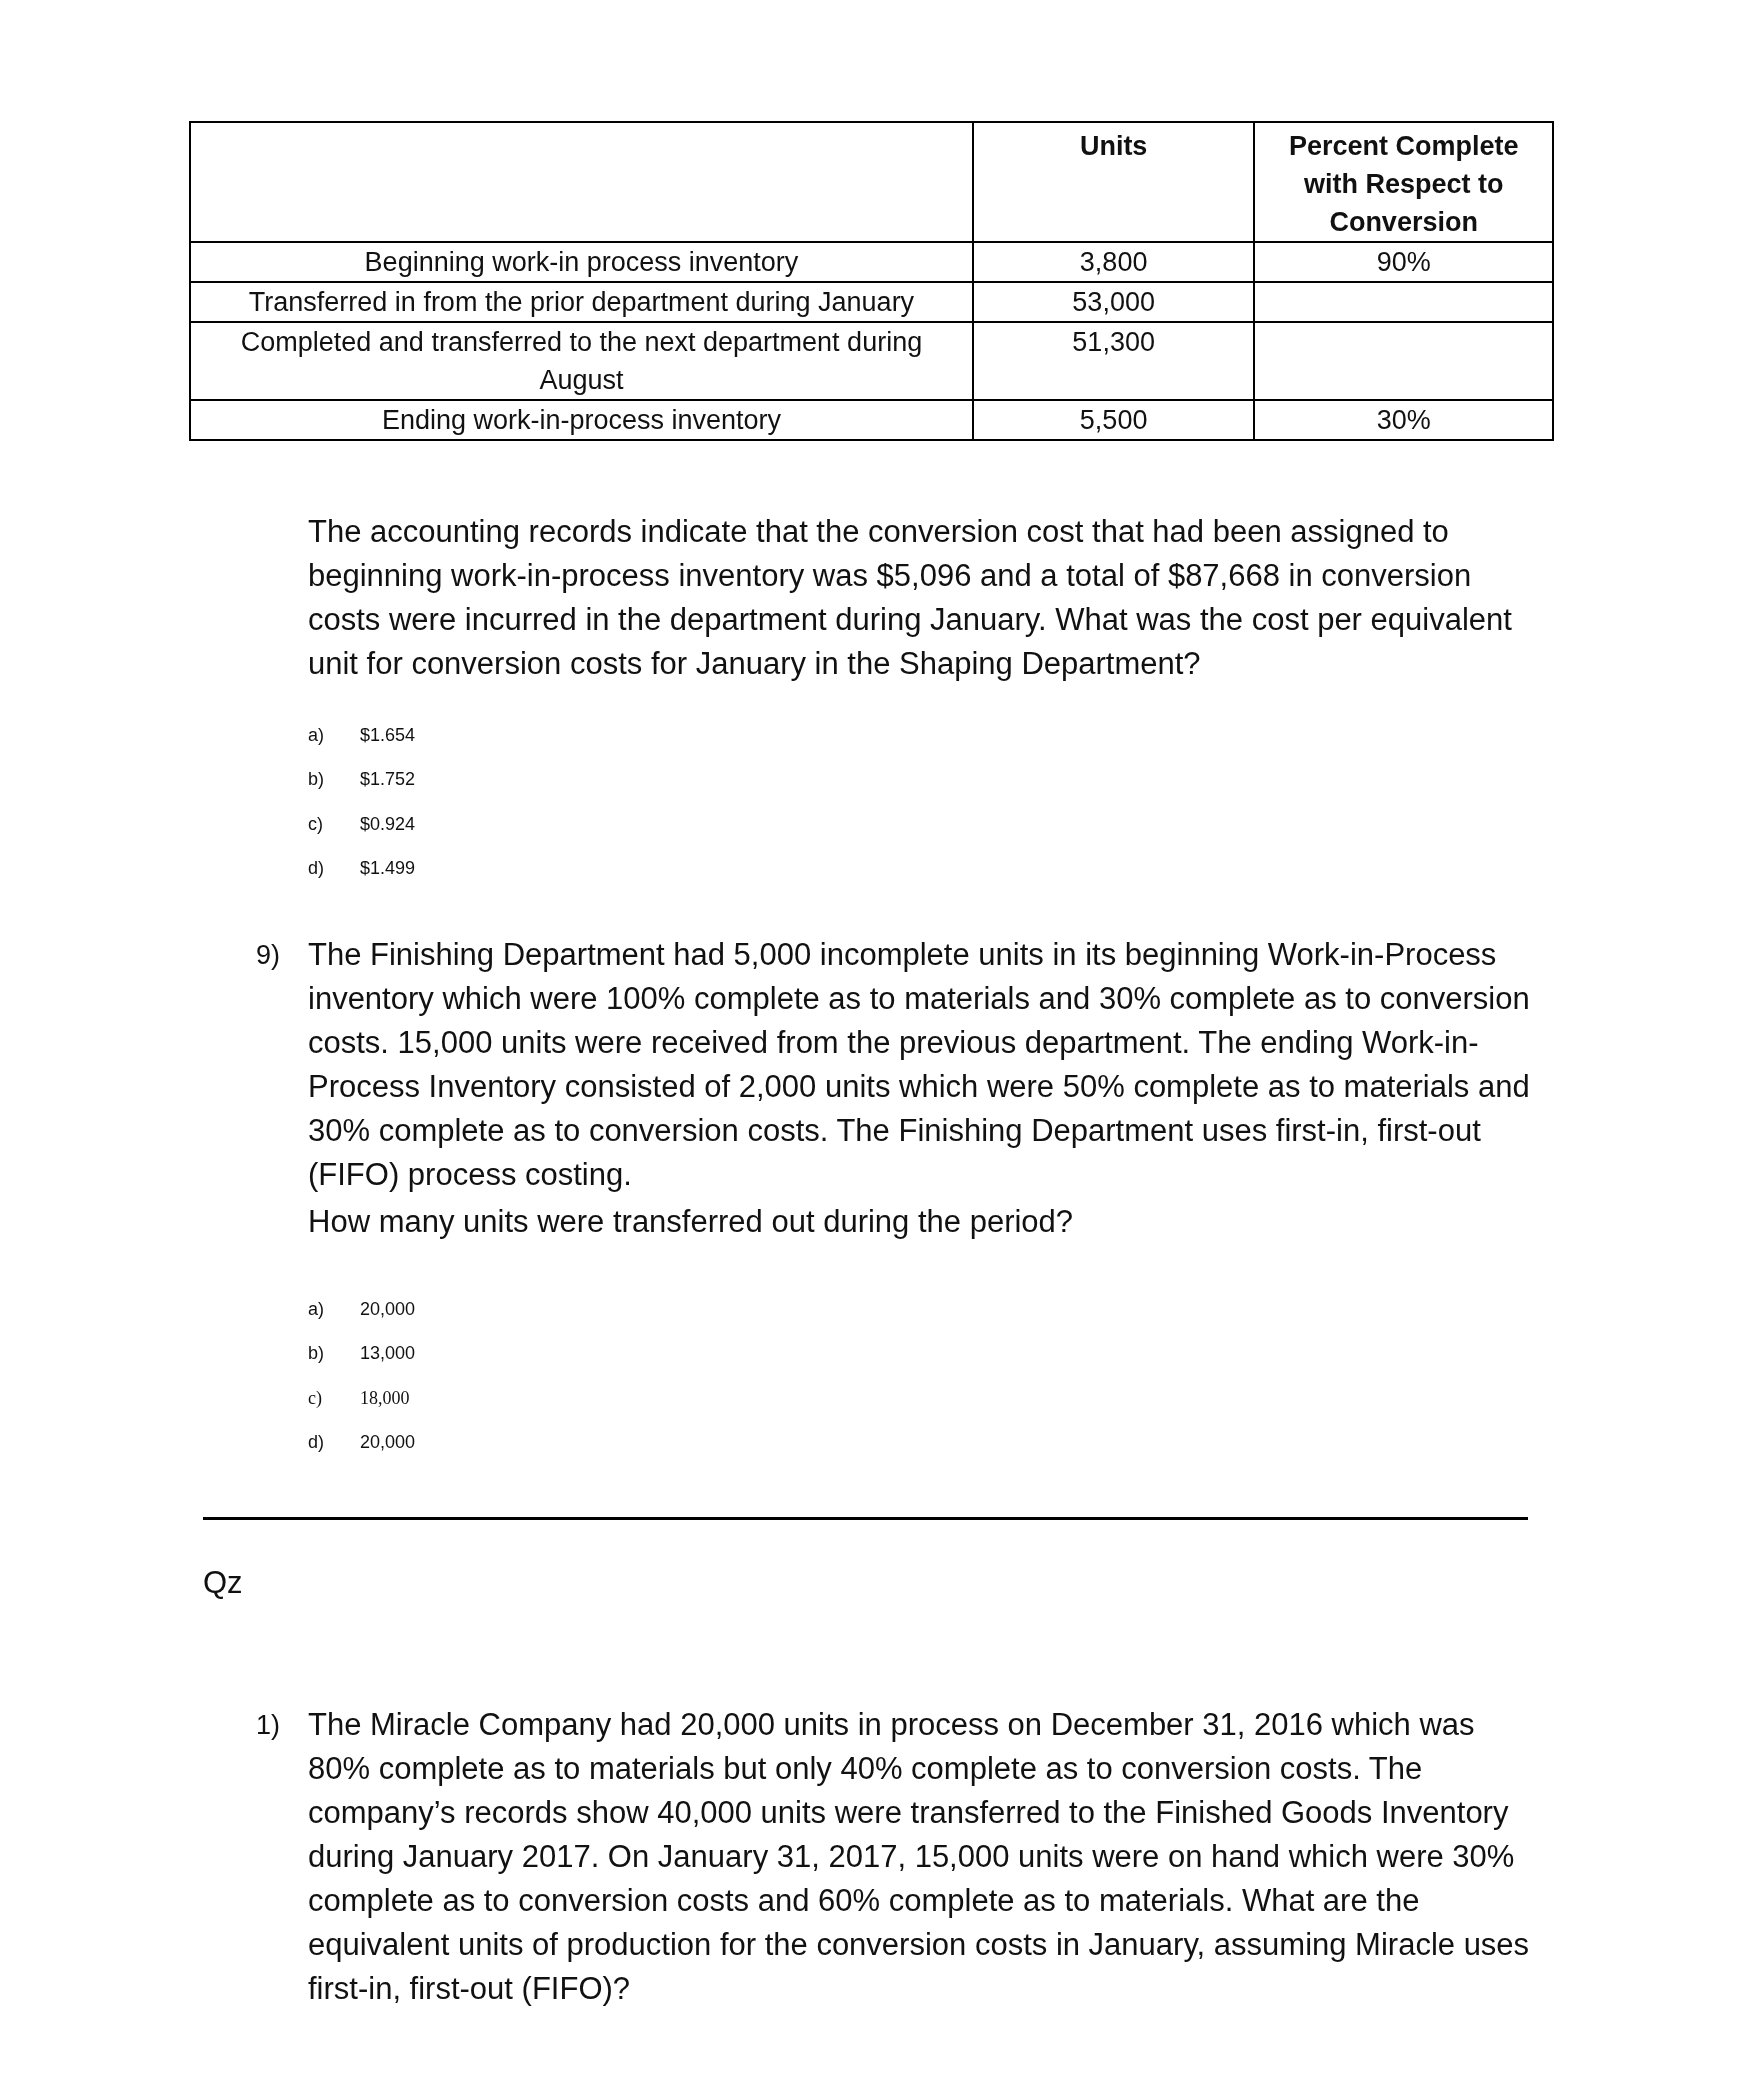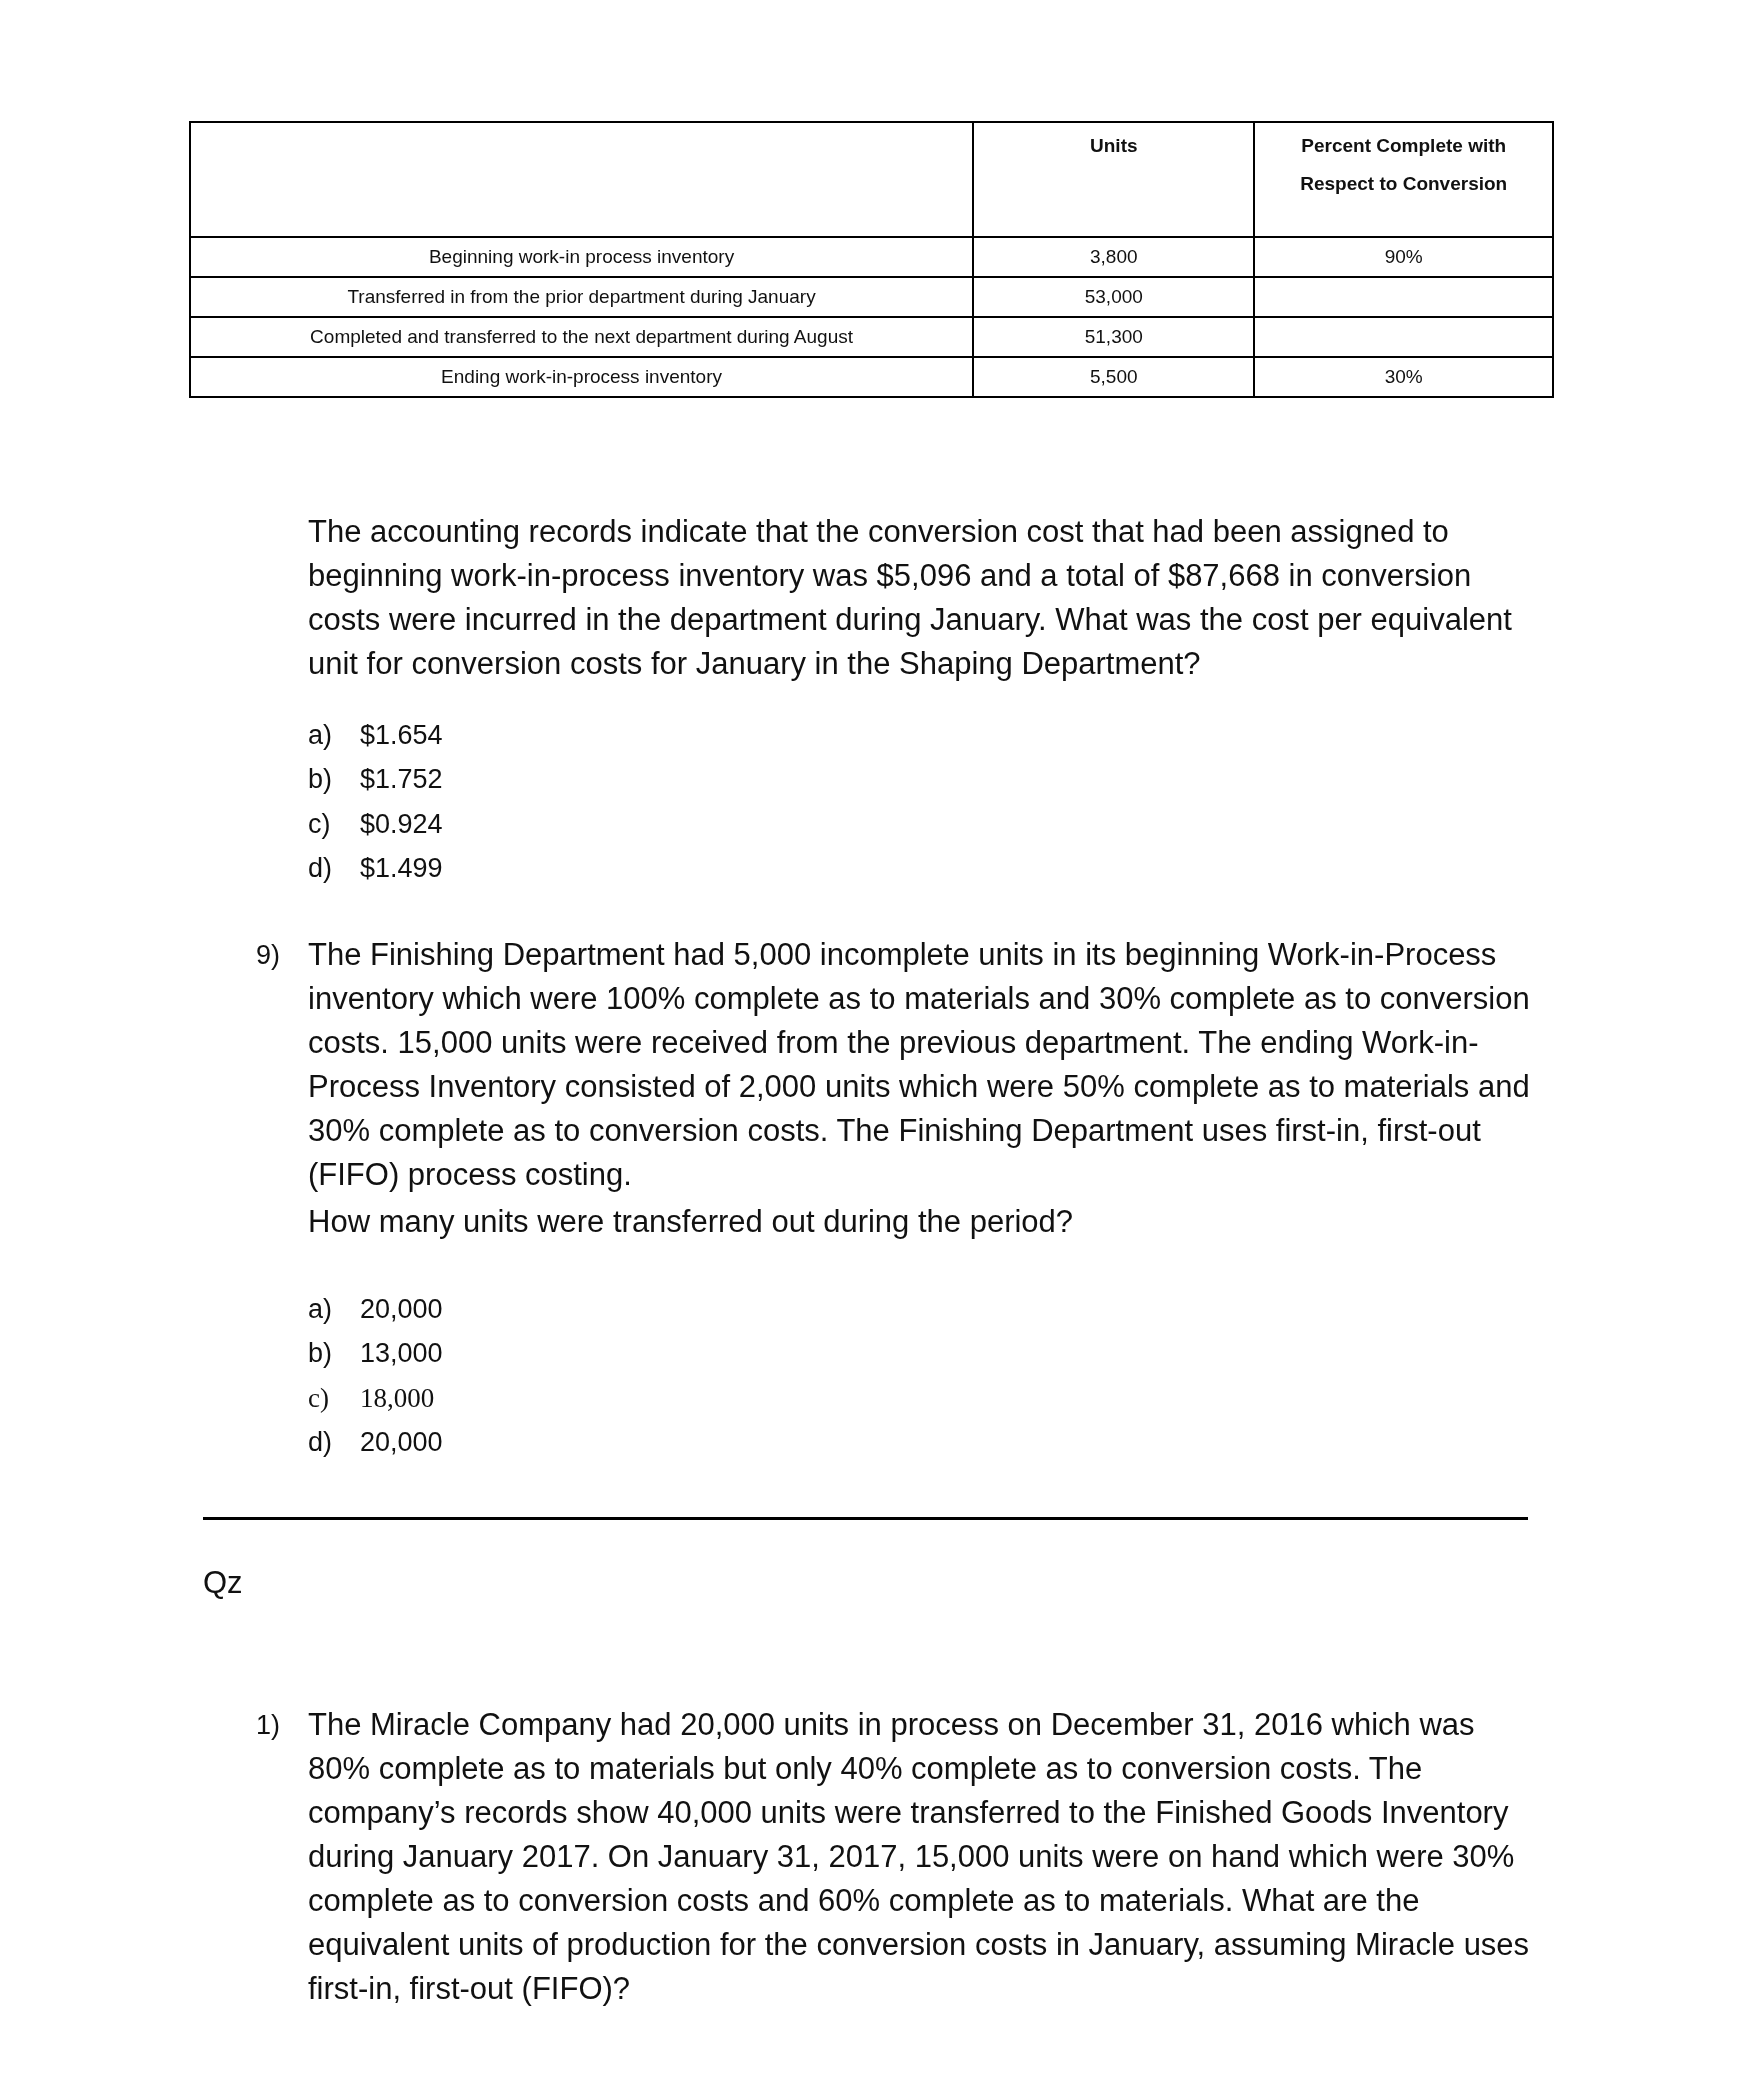--- a/index.html
+++ b/index.html
@@ -1,28 +1,28 @@
 <!DOCTYPE html>
 <html style="font-size:11px"><head>
 <meta charset="utf-8">
 <style>
   html, body { margin:0; padding:0; background:#ffffff; }
   body { width:1738px; height:2097px; position:relative; overflow:hidden;
          font-family:"Liberation Sans", sans-serif; color:#111111; }
   table.data { position:absolute; left:189px; top:121px; width:1365px;
-               border-collapse:collapse; font-size:19px; }
+               border-collapse:collapse; font-size:27px; }
   table.data td, table.data th { border:2.7px solid #000; padding:0 8.2px; vertical-align:top; }
   table.data th { font-weight:bold; text-align:center; line-height:38px; padding-top:4.1px; height:109px; }
   table.data td { line-height:38px; height:35px;text-align:center; }
   table.data td.num { text-align:center; }
   .c1 { width:768px; }
   .c2 { width:264px; }
   .c3 { width:281px;border-radius:25px; }
   .para { position:absolute; font-size:31px; line-height:44px; }
-  .opt { position:absolute; font-size:27px; line-height:44px; }
+  .opt { position:absolute; font-size:18px; line-height:44px; }
   .opt .lbl { display:inline-block; width:52px; }
   .qnum { position:absolute; font-size:27px; line-height:44px; }
   .rule { position:absolute; left:203px; width:1325px; top:1517px; height:3.4px; background:#000; }
 </style>
 </head>
 <body>
 
 <table class="data">
   <tbody>
       <tr>

